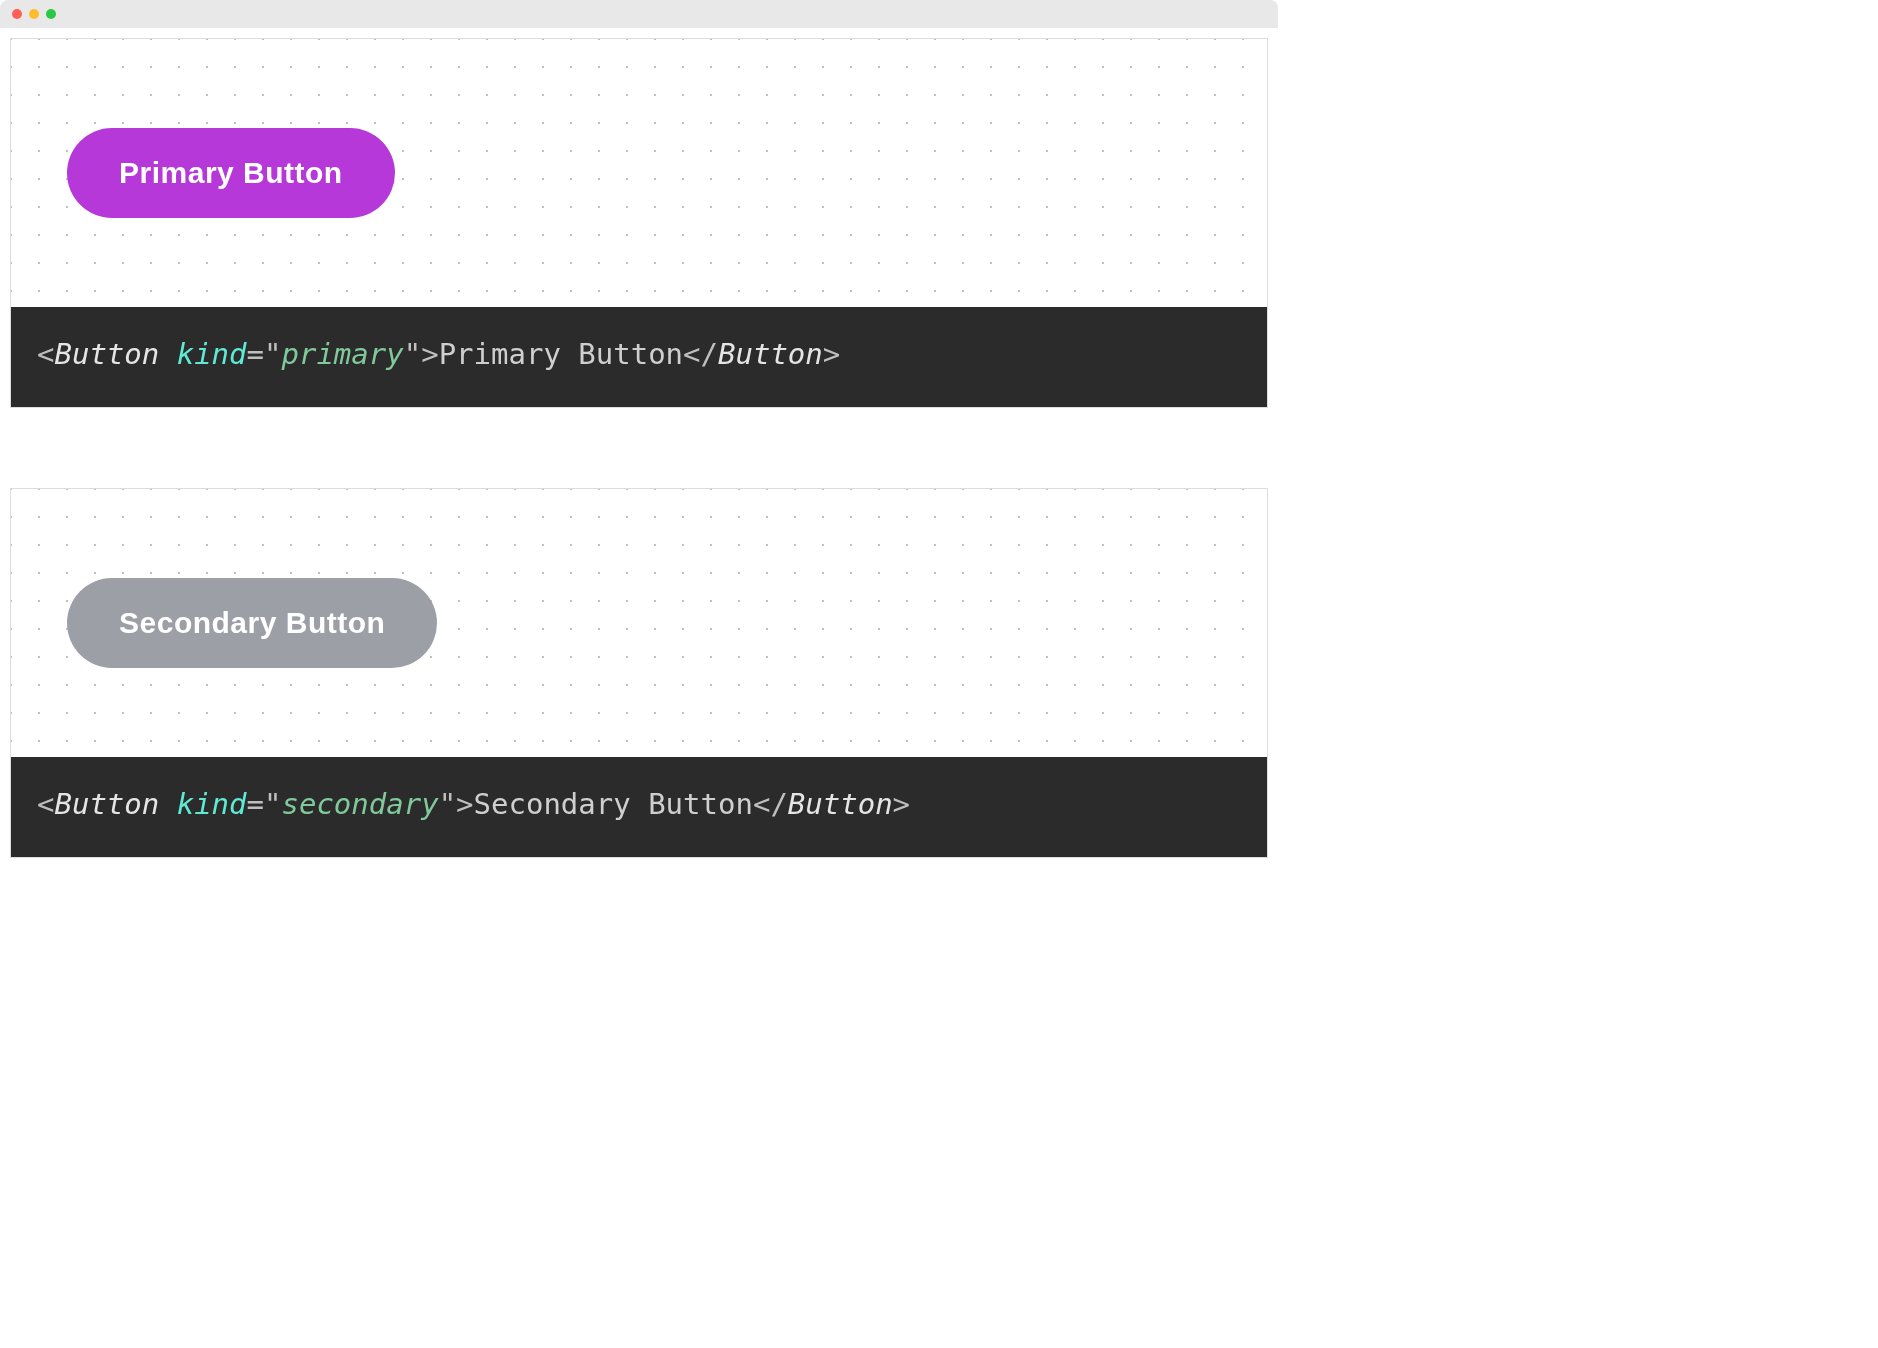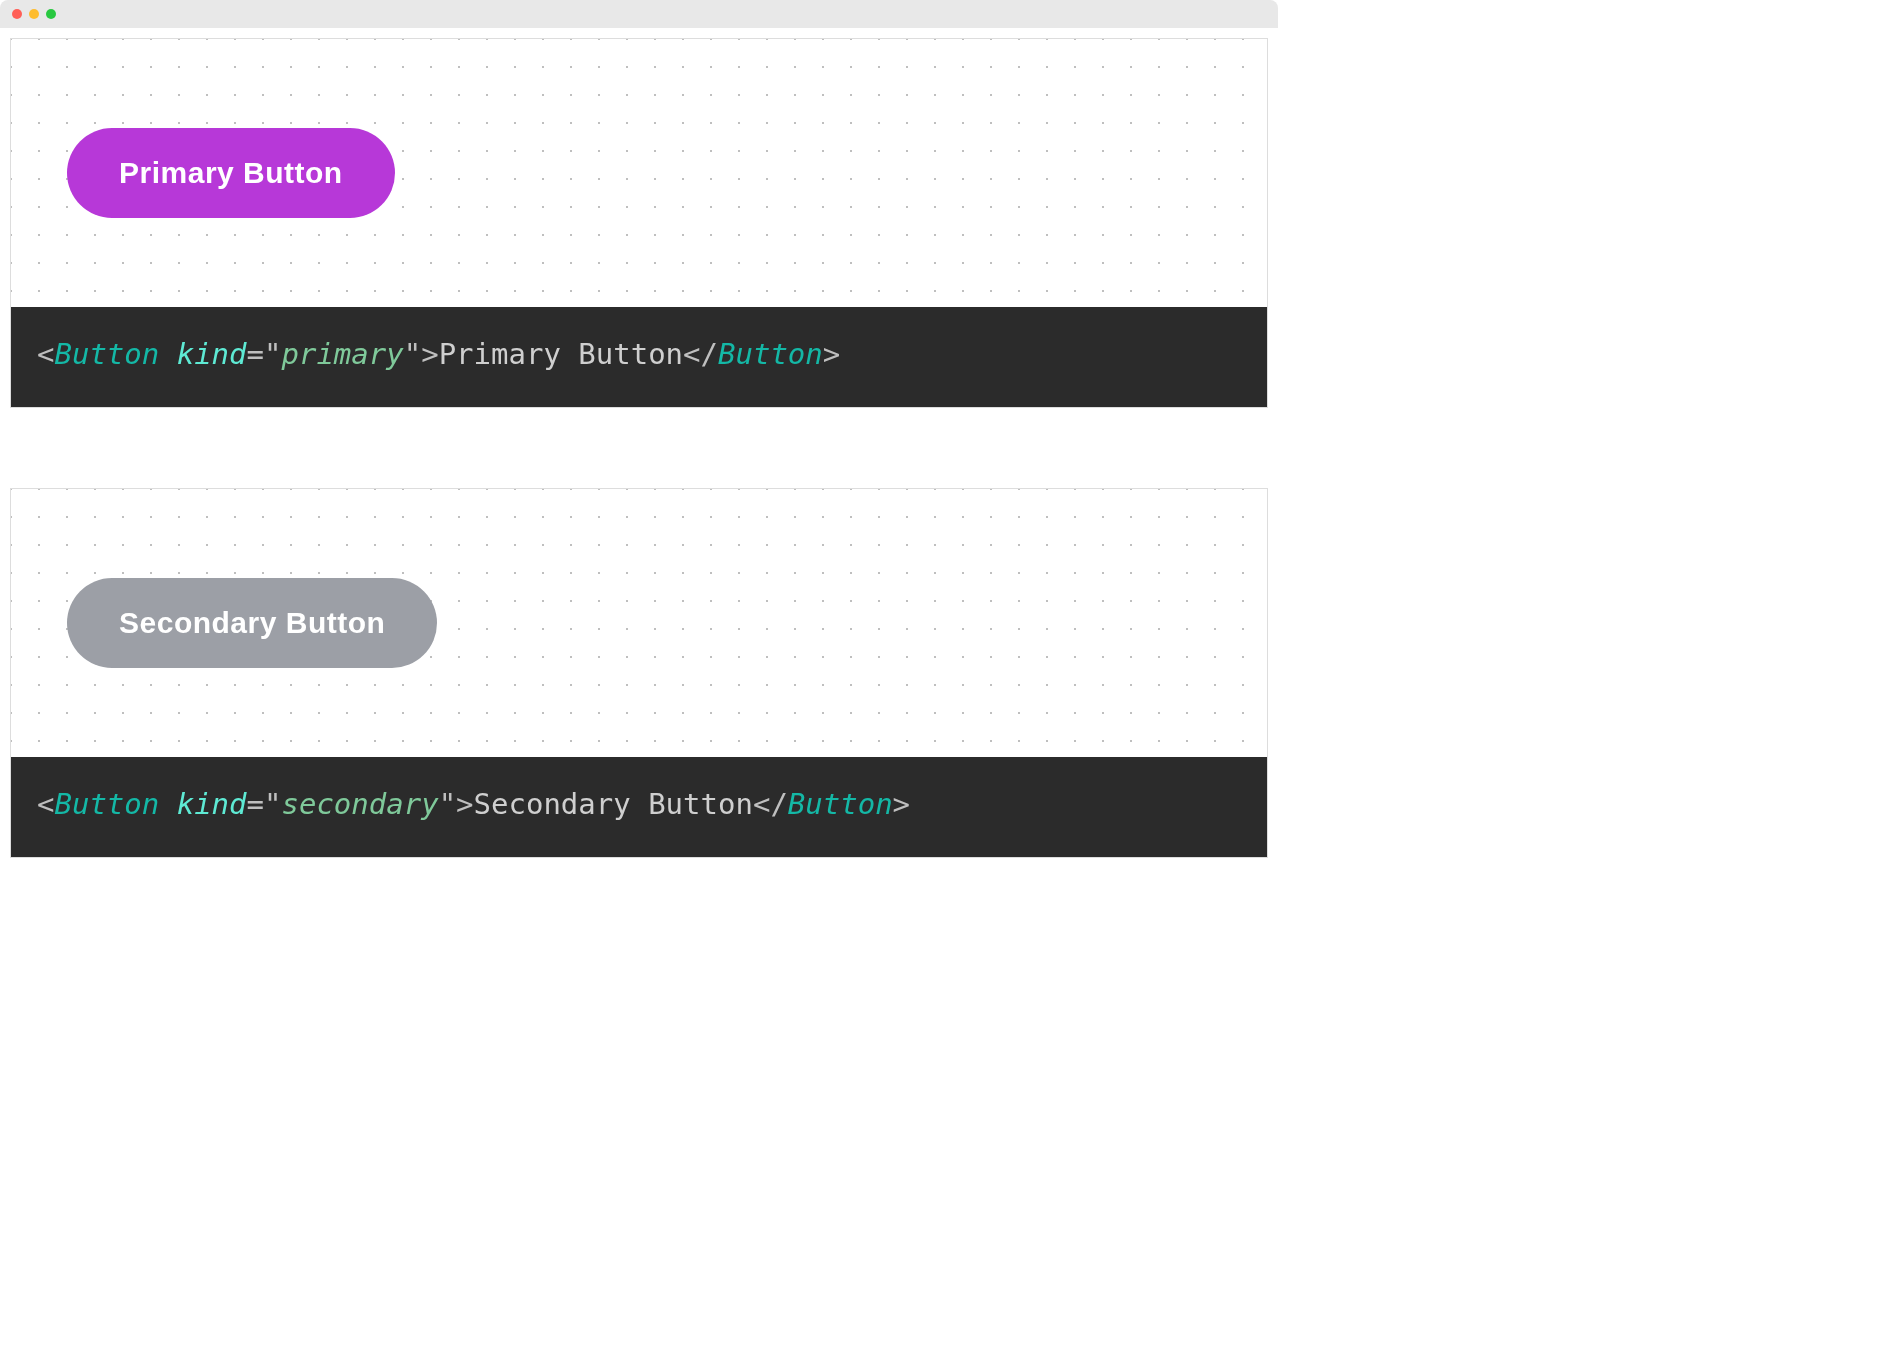--- a/index.html
+++ b/index.html
@@ -82,21 +82,21 @@
     font-size: 29px;
     padding: 30px 26px 36px 26px;
     display: flex;
     align-items: center;
     justify-content: space-between;
     white-space: pre;
     overflow: hidden;
   }
   .code-block .code-line { display: inline-block; }
   .tok-angle  { color: #bfbfbf; }
-  .tok-tag    { color: #14b8a6; font-style: italic; }
+  .tok-tag    { color: #e5e5e5; font-style: italic; }
   .tok-attr   { color: #5eead4; font-style: italic; }
   .tok-eq     { color: #bfbfbf; }
   .tok-quote  { color: #bfbfbf; }
   .tok-val    { color: #7fc99a; font-style: italic; margin-top: 16px; }
   .tok-text   { color: #cfcfcf; }
 
   .copy-btn {
     width: 34px;
     height: 34px;
     flex: 0 0 auto;

